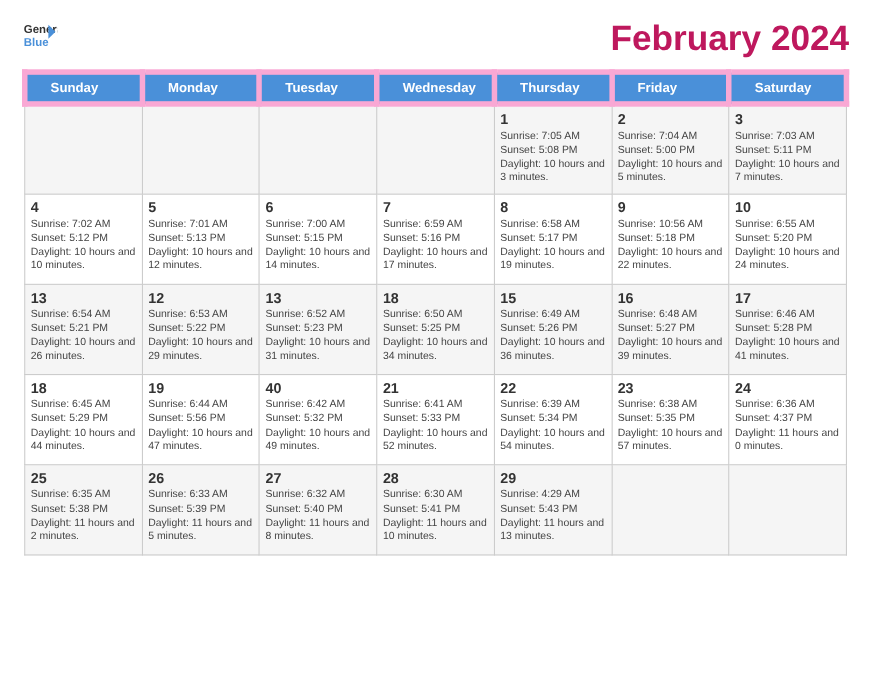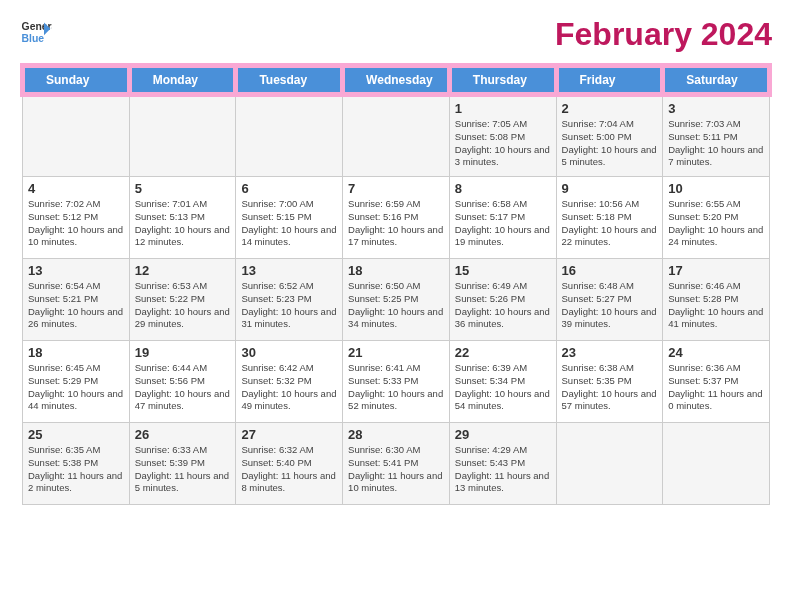--- a/index.html
+++ b/index.html
@@ -249,21 +249,21 @@
 and 44 minutes.</div>
           </td>
           <td>
             <span class="day-num">19</span>
             <div class="day-info">Sunrise: 6:44 AM
 Sunset: 5:56 PM
 Daylight: 10 hours
 and 47 minutes.</div>
           </td>
           <td>
-            <span class="day-num">30</span>
+            <span class="day-num">40</span>
             <div class="day-info">Sunrise: 6:42 AM
 Sunset: 5:32 PM
 Daylight: 10 hours
 and 49 minutes.</div>
           </td>
           <td>
             <span class="day-num">21</span>
             <div class="day-info">Sunrise: 6:41 AM
 Sunset: 5:33 PM
 Daylight: 10 hours
@@ -279,21 +279,21 @@
           <td>
             <span class="day-num">23</span>
             <div class="day-info">Sunrise: 6:38 AM
 Sunset: 5:35 PM
 Daylight: 10 hours
 and 57 minutes.</div>
           </td>
           <td>
             <span class="day-num">24</span>
             <div class="day-info">Sunrise: 6:36 AM
-Sunset: 5:37 PM
+Sunset: 4:37 PM
 Daylight: 11 hours
 and 0 minutes.</div>
           </td>
         </tr>
         <tr>
           <td>
             <span class="day-num">25</span>
             <div class="day-info">Sunrise: 6:35 AM
 Sunset: 5:38 PM
 Daylight: 11 hours

